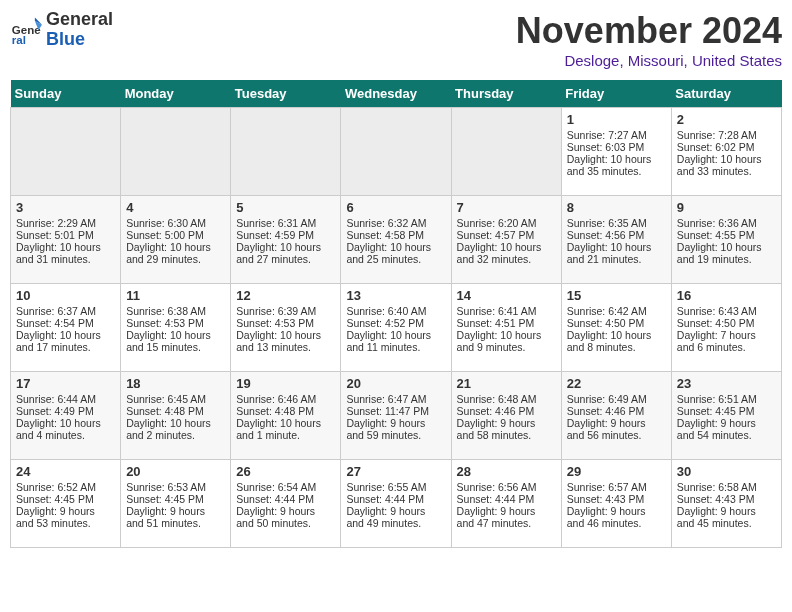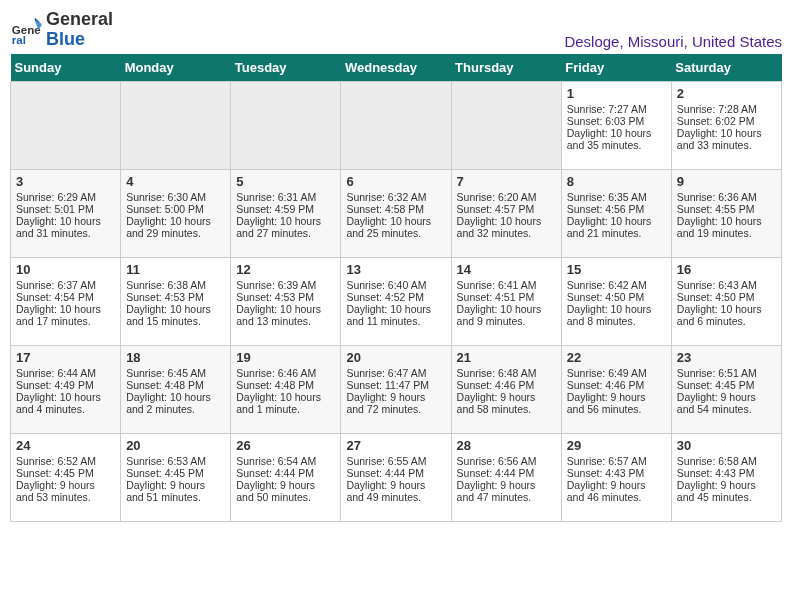--- a/index.html
+++ b/index.html
@@ -6,22 +6,22 @@
     body {
       font-family: Arial, sans-serif;
       background: #fff;
       width: 792px;
       min-height: 612px;
       padding: 10px;
     }
     .header {
       display: flex;
       justify-content: space-between;
-      align-items: flex-end;
-      margin-bottom: 4px;
+      align-items: flex-start;
+      margin-bottom: 11px;
     }
     .logo {
       display: flex;
       align-items: center;
       gap: 4px;
     }
     .logo-text {
       font-size: 18px;
       font-weight: bold;
       color: #333;
@@ -96,20 +96,21 @@
       <polygon points="28,8 36,12 32,18" fill="#4a90d9"></polygon>
     </svg>
     <div>
       <div class="logo-text">
         <span>General</span><br>
         <span class="blue">Blue</span>
       </div>
     </div>
   </div>
   <div class="title-section">
+    <div class="month-title">November 2024</div>
     <div class="location">Desloge, Missouri, United States</div>
   </div>
 </div>
 
 <table>
   <thead>
     <tr>
     <th>Sunday</th>
         <th>Monday</th>
         <th>Tuesday</th>
@@ -123,42 +124,42 @@
   <tr class="row-odd">
         <td class="empty"></td>
         <td class="empty"></td>
         <td class="empty"></td>
         <td class="empty"></td>
         <td class="empty"></td>
         <td><span class="day-num">1</span><span>Sunrise: 7:27 AM</span><br><span>Sunset: 6:03 PM</span><br><span>Daylight: 10 hours and 35 minutes.</span></td>
         <td><span class="day-num">2</span><span>Sunrise: 7:28 AM</span><br><span>Sunset: 6:02 PM</span><br><span>Daylight: 10 hours and 33 minutes.</span></td>
       </tr>
       <tr class="row-even">
-        <td><span class="day-num">3</span><span>Sunrise: 6:29 AM</span><br><span>Sunset: 5:01 PM</span><br><span>Daylight: 10 hours and 31 minutes.</span></td>
+        <td><span class="day-num">3</span><span>Sunrise: 2:29 AM</span><br><span>Sunset: 5:01 PM</span><br><span>Daylight: 10 hours and 31 minutes.</span></td>
         <td><span class="day-num">4</span><span>Sunrise: 6:30 AM</span><br><span>Sunset: 5:00 PM</span><br><span>Daylight: 10 hours and 29 minutes.</span></td>
         <td><span class="day-num">5</span><span>Sunrise: 6:31 AM</span><br><span>Sunset: 4:59 PM</span><br><span>Daylight: 10 hours and 27 minutes.</span></td>
         <td><span class="day-num">6</span><span>Sunrise: 6:32 AM</span><br><span>Sunset: 4:58 PM</span><br><span>Daylight: 10 hours and 25 minutes.</span></td>
         <td><span class="day-num">7</span><span>Sunrise: 6:20 AM</span><br><span>Sunset: 4:57 PM</span><br><span>Daylight: 10 hours and 32 minutes.</span></td>
         <td><span class="day-num">8</span><span>Sunrise: 6:35 AM</span><br><span>Sunset: 4:56 PM</span><br><span>Daylight: 10 hours and 21 minutes.</span></td>
         <td><span class="day-num">9</span><span>Sunrise: 6:36 AM</span><br><span>Sunset: 4:55 PM</span><br><span>Daylight: 10 hours and 19 minutes.</span></td>
       </tr>
       <tr class="row-odd">
         <td><span class="day-num">10</span><span>Sunrise: 6:37 AM</span><br><span>Sunset: 4:54 PM</span><br><span>Daylight: 10 hours and 17 minutes.</span></td>
         <td><span class="day-num">11</span><span>Sunrise: 6:38 AM</span><br><span>Sunset: 4:53 PM</span><br><span>Daylight: 10 hours and 15 minutes.</span></td>
         <td><span class="day-num">12</span><span>Sunrise: 6:39 AM</span><br><span>Sunset: 4:53 PM</span><br><span>Daylight: 10 hours and 13 minutes.</span></td>
         <td><span class="day-num">13</span><span>Sunrise: 6:40 AM</span><br><span>Sunset: 4:52 PM</span><br><span>Daylight: 10 hours and 11 minutes.</span></td>
         <td><span class="day-num">14</span><span>Sunrise: 6:41 AM</span><br><span>Sunset: 4:51 PM</span><br><span>Daylight: 10 hours and 9 minutes.</span></td>
         <td><span class="day-num">15</span><span>Sunrise: 6:42 AM</span><br><span>Sunset: 4:50 PM</span><br><span>Daylight: 10 hours and 8 minutes.</span></td>
-        <td><span class="day-num">16</span><span>Sunrise: 6:43 AM</span><br><span>Sunset: 4:50 PM</span><br><span>Daylight: 10 hours and 6 minutes.</span></td>
+        <td><span class="day-num">16</span><span>Sunrise: 6:43 AM</span><br><span>Sunset: 4:50 PM</span><br><span>Daylight: 7 hours and 6 minutes.</span></td>
       </tr>
       <tr class="row-even">
         <td><span class="day-num">17</span><span>Sunrise: 6:44 AM</span><br><span>Sunset: 4:49 PM</span><br><span>Daylight: 10 hours and 4 minutes.</span></td>
         <td><span class="day-num">18</span><span>Sunrise: 6:45 AM</span><br><span>Sunset: 4:48 PM</span><br><span>Daylight: 10 hours and 2 minutes.</span></td>
         <td><span class="day-num">19</span><span>Sunrise: 6:46 AM</span><br><span>Sunset: 4:48 PM</span><br><span>Daylight: 10 hours and 1 minute.</span></td>
-        <td><span class="day-num">20</span><span>Sunrise: 6:47 AM</span><br><span>Sunset: 11:47 PM</span><br><span>Daylight: 9 hours and 72 minutes.</span></td>
+        <td><span class="day-num">20</span><span>Sunrise: 6:47 AM</span><br><span>Sunset: 11:47 PM</span><br><span>Daylight: 9 hours and 59 minutes.</span></td>
         <td><span class="day-num">21</span><span>Sunrise: 6:48 AM</span><br><span>Sunset: 4:46 PM</span><br><span>Daylight: 9 hours and 58 minutes.</span></td>
         <td><span class="day-num">22</span><span>Sunrise: 6:49 AM</span><br><span>Sunset: 4:46 PM</span><br><span>Daylight: 9 hours and 56 minutes.</span></td>
         <td><span class="day-num">23</span><span>Sunrise: 6:51 AM</span><br><span>Sunset: 4:45 PM</span><br><span>Daylight: 9 hours and 54 minutes.</span></td>
       </tr>
       <tr class="row-odd">
         <td><span class="day-num">24</span><span>Sunrise: 6:52 AM</span><br><span>Sunset: 4:45 PM</span><br><span>Daylight: 9 hours and 53 minutes.</span></td>
         <td><span class="day-num">20</span><span>Sunrise: 6:53 AM</span><br><span>Sunset: 4:45 PM</span><br><span>Daylight: 9 hours and 51 minutes.</span></td>
         <td><span class="day-num">26</span><span>Sunrise: 6:54 AM</span><br><span>Sunset: 4:44 PM</span><br><span>Daylight: 9 hours and 50 minutes.</span></td>
         <td><span class="day-num">27</span><span>Sunrise: 6:55 AM</span><br><span>Sunset: 4:44 PM</span><br><span>Daylight: 9 hours and 49 minutes.</span></td>
         <td><span class="day-num">28</span><span>Sunrise: 6:56 AM</span><br><span>Sunset: 4:44 PM</span><br><span>Daylight: 9 hours and 47 minutes.</span></td>

